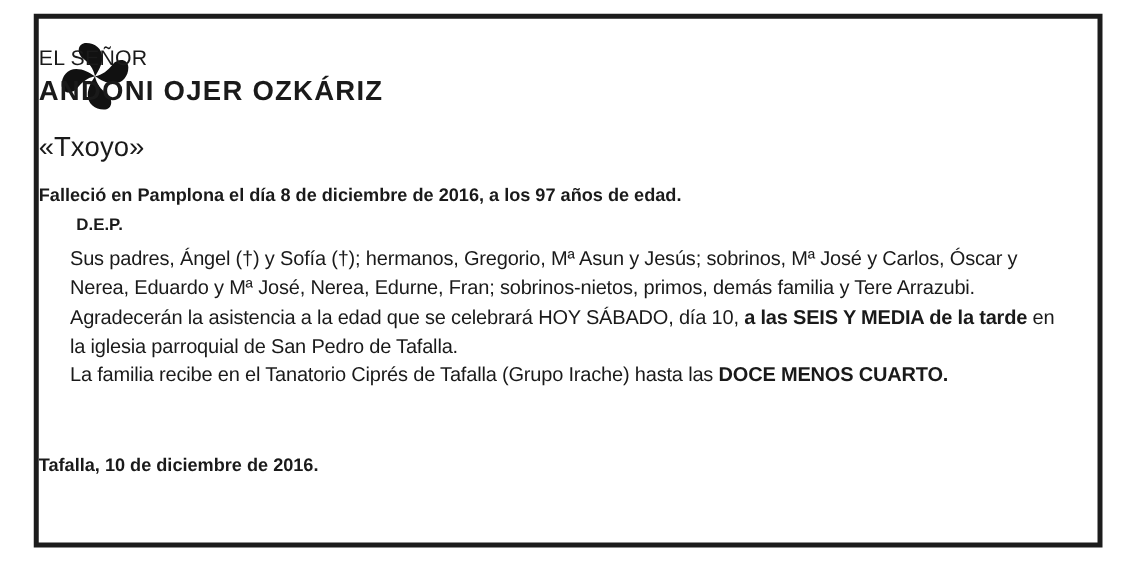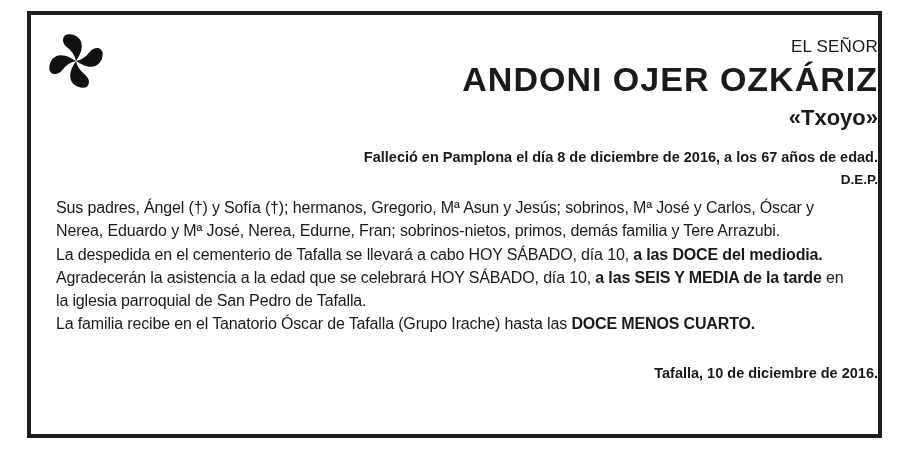--- a/index.html
+++ b/index.html
@@ -1,24 +1,24 @@
 <!DOCTYPE html>
 <html><head>
 <meta charset="utf-8">
 <style>
   html, body { margin: 0; padding: 0; background: #ffffff; }
   body { width: 897px; height: 464px; position: relative; overflow: hidden;
          font-family: "Liberation Sans", "DejaVu Sans", sans-serif; color: #1a1a1a; }
   .frame { position: absolute; left: 27px; top: 11px; width: 847px; height: 419px;
            border: 4px solid #1c1c1c; background: #fff; }
   .logo { position: absolute; left: 16px; top: 17px; width: 58px; height: 58px; }
-  .center { position: absolute; left: 0; right: 0; text-align: right; }
+  .center { position: absolute; left: 0; right: 0; text-align: left; }
   .senor { top: 22px; font-size: 17px; letter-spacing: 0.2px; }
-  .name { top: 45px; font-size: 34px; font-weight: bold; letter-spacing: 1px; }
-  .alias { top: 90px; font-size: 22px; font-weight: bold; }
+  .name { top: 45px; font-size: 22px; font-weight: bold; letter-spacing: 1px; }
+  .alias { top: 90px; font-size: 22px; font-weight: normal; }
   .fallecio { top: 134px; font-size: 14.5px; font-weight: bold; }
   .dep { top: 157px; font-size: 13.5px; font-weight: bold; padding-left: 30px; }
   .body { position: absolute; left: 25px; right: 20px; top: 181px; font-size: 16px; line-height: 23.3px; letter-spacing: -0.15px; }
   .body p { margin: 0; }
   .body b { font-weight: bold; }
   .closing { top: 350px; font-size: 14.5px; font-weight: bold; }
 </style>
 </head>
 <body>
 
@@ -30,24 +30,23 @@
       </g>
       <use href="#arm" transform="rotate(90)"></use>
       <use href="#arm" transform="rotate(180)"></use>
       <use href="#arm" transform="rotate(270)"></use>
     </g>
   </svg>
 
   <div class="center senor">EL SEÑOR</div>
   <div class="center name">ANDONI OJER OZKÁRIZ</div>
   <div class="center alias">«Txoyo»</div>
-  <div class="center fallecio">Falleció en Pamplona el día 8 de diciembre de 2016, a los 67 años de edad.</div>
+  <div class="center fallecio">Falleció en Pamplona el día 8 de diciembre de 2016, a los 97 años de edad.</div>
   <div class="center dep">D.E.P.</div>
 
   <div class="body">
     <p>Sus padres, Ángel (†) y Sofía (†); hermanos, Gregorio, Mª Asun y Jesús; sobrinos, Mª José y Carlos, Óscar y Nerea, Eduardo y Mª José, Nerea, Edurne, Fran; sobrinos-nietos, primos, demás familia y Tere Arrazubi.</p>
-    <p><span>La despedida en el cementerio de Tafalla se llevará a cabo HOY SÁBADO, día 10, </span><b>a las DOCE del mediodia.</b></p>
     <p><span>Agradecerán la asistencia a la edad que se celebrará HOY SÁBADO, día 10, </span><b>a las SEIS Y MEDIA de la tarde</b><span> en la iglesia parroquial de San Pedro de Tafalla.</span></p>
-    <p><span>La familia recibe en el Tanatorio Óscar de Tafalla (Grupo Irache) hasta las </span><b>DOCE MENOS CUARTO.</b></p>
+    <p><span>La familia recibe en el Tanatorio Ciprés de Tafalla (Grupo Irache) hasta las </span><b>DOCE MENOS CUARTO.</b></p>
   </div>
 
   <div class="center closing">Tafalla, 10 de diciembre de 2016.</div>
 </div>
 
 </body></html>

